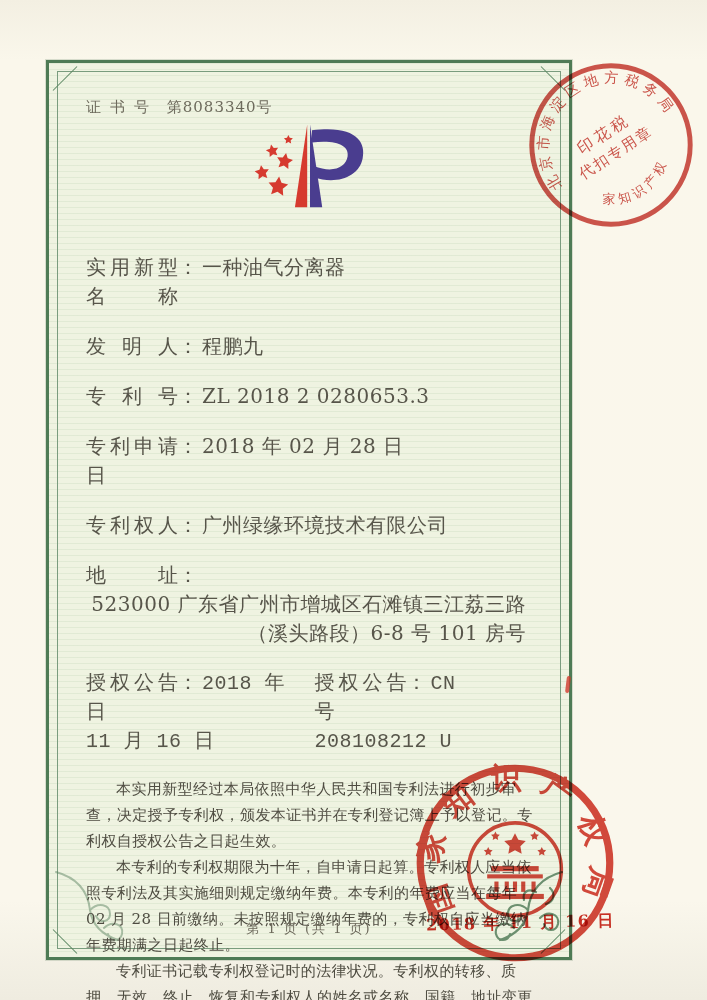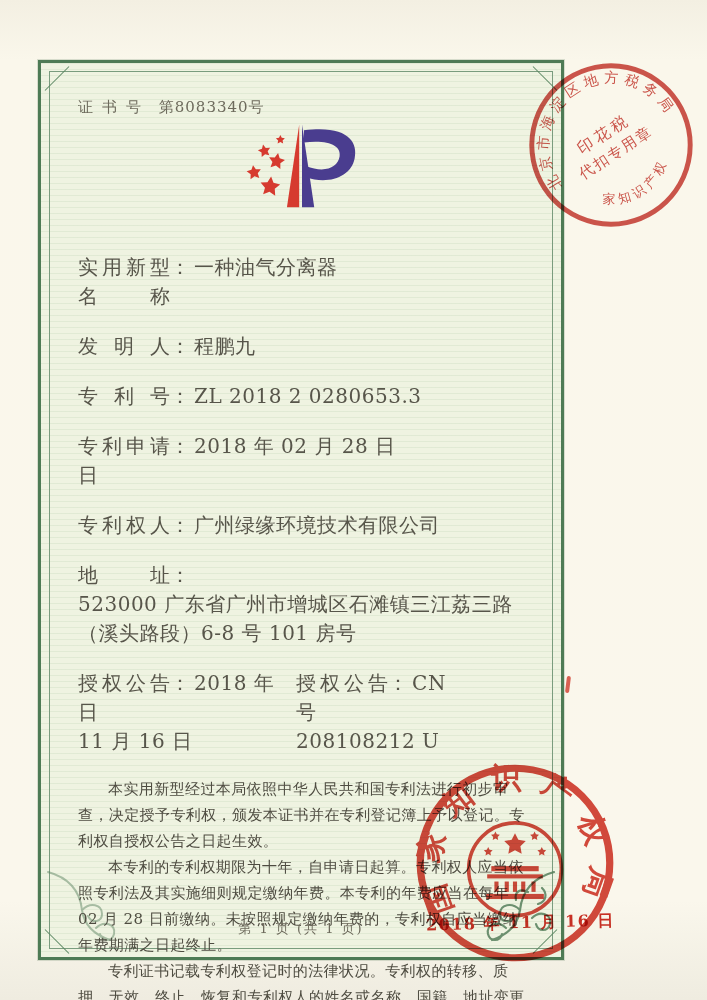--- a/index.html
+++ b/index.html
@@ -6,21 +6,21 @@
   html,body { width:707px; height:1000px; overflow:hidden; }
   body {
     font-family:"DejaVu Serif","Liberation Serif",serif;
     background:linear-gradient(180deg,#f3efe2 0%, #faf7eb 6%, #faf7ec 90%, #efece0 100%);
     position:relative;
   }
   .page { position:absolute; inset:0; }
 
   
   .frame {
-    position:absolute; left:38px; top:60px; width:526px; height:900px;
+    position:absolute; left:46px; top:60px; width:526px; height:900px;
     border:3px solid #4e7b55;
     background:
       repeating-linear-gradient(180deg, rgba(150,185,145,0.16) 0 1px, rgba(0,0,0,0) 1px 6px),
       #eff3e1;
     box-shadow:0 0 0 1px rgba(110,140,110,.25);
   }
   .frame-inner {
     position:absolute; inset:8px;
     border:1px solid #7a9c7e;
   }
@@ -45,22 +45,22 @@
   .title {
     text-align:center; font-size:37px; font-weight:700; color:#34322d;
     letter-spacing:8px; margin-top:4px;
   }
 
   .fields { margin-top:40px; font-size:20px; color:#57554a; }
   .field-row { margin-bottom:21px; line-height:1.45; }
   .flabel { display:inline-block; width:92px; text-align:justify; text-align-last:justify; vertical-align:top; }
   .fcolon { display:inline-block; vertical-align:top; margin-right:4px; }
   .fvalue { letter-spacing:.5px; }
-  .field-row.address .fvalue { display:inline-block; width:440px; vertical-align:top; }
-  .auth-row { display:flex; }
+  .field-row.address .fvalue { display:inline-block; width:440px; vertical-align:top;text-align:right; }
+  .auth-row { display:flex;font-family:Liberation Mono, monospace; }
   .auth-row .grp2 { margin-left:auto; margin-right:24px; }
 
   .paras { margin-top:14px; font-size:15px; line-height:1.73; color:#4e4c41; letter-spacing:.4px; }
   .paras p { text-indent:2em; }
 
   .sig-area { margin-top:44px; display:flex; align-items:flex-start;gap:32px; }
   .sig-left { font-size:17px; color:#3f3d36; line-height:1.9; padding-left:14px; }
   .autograph {
     margin-left:66px; margin-top:-16px;
     font-size:64px; color:#38362e; letter-spacing:16px;

